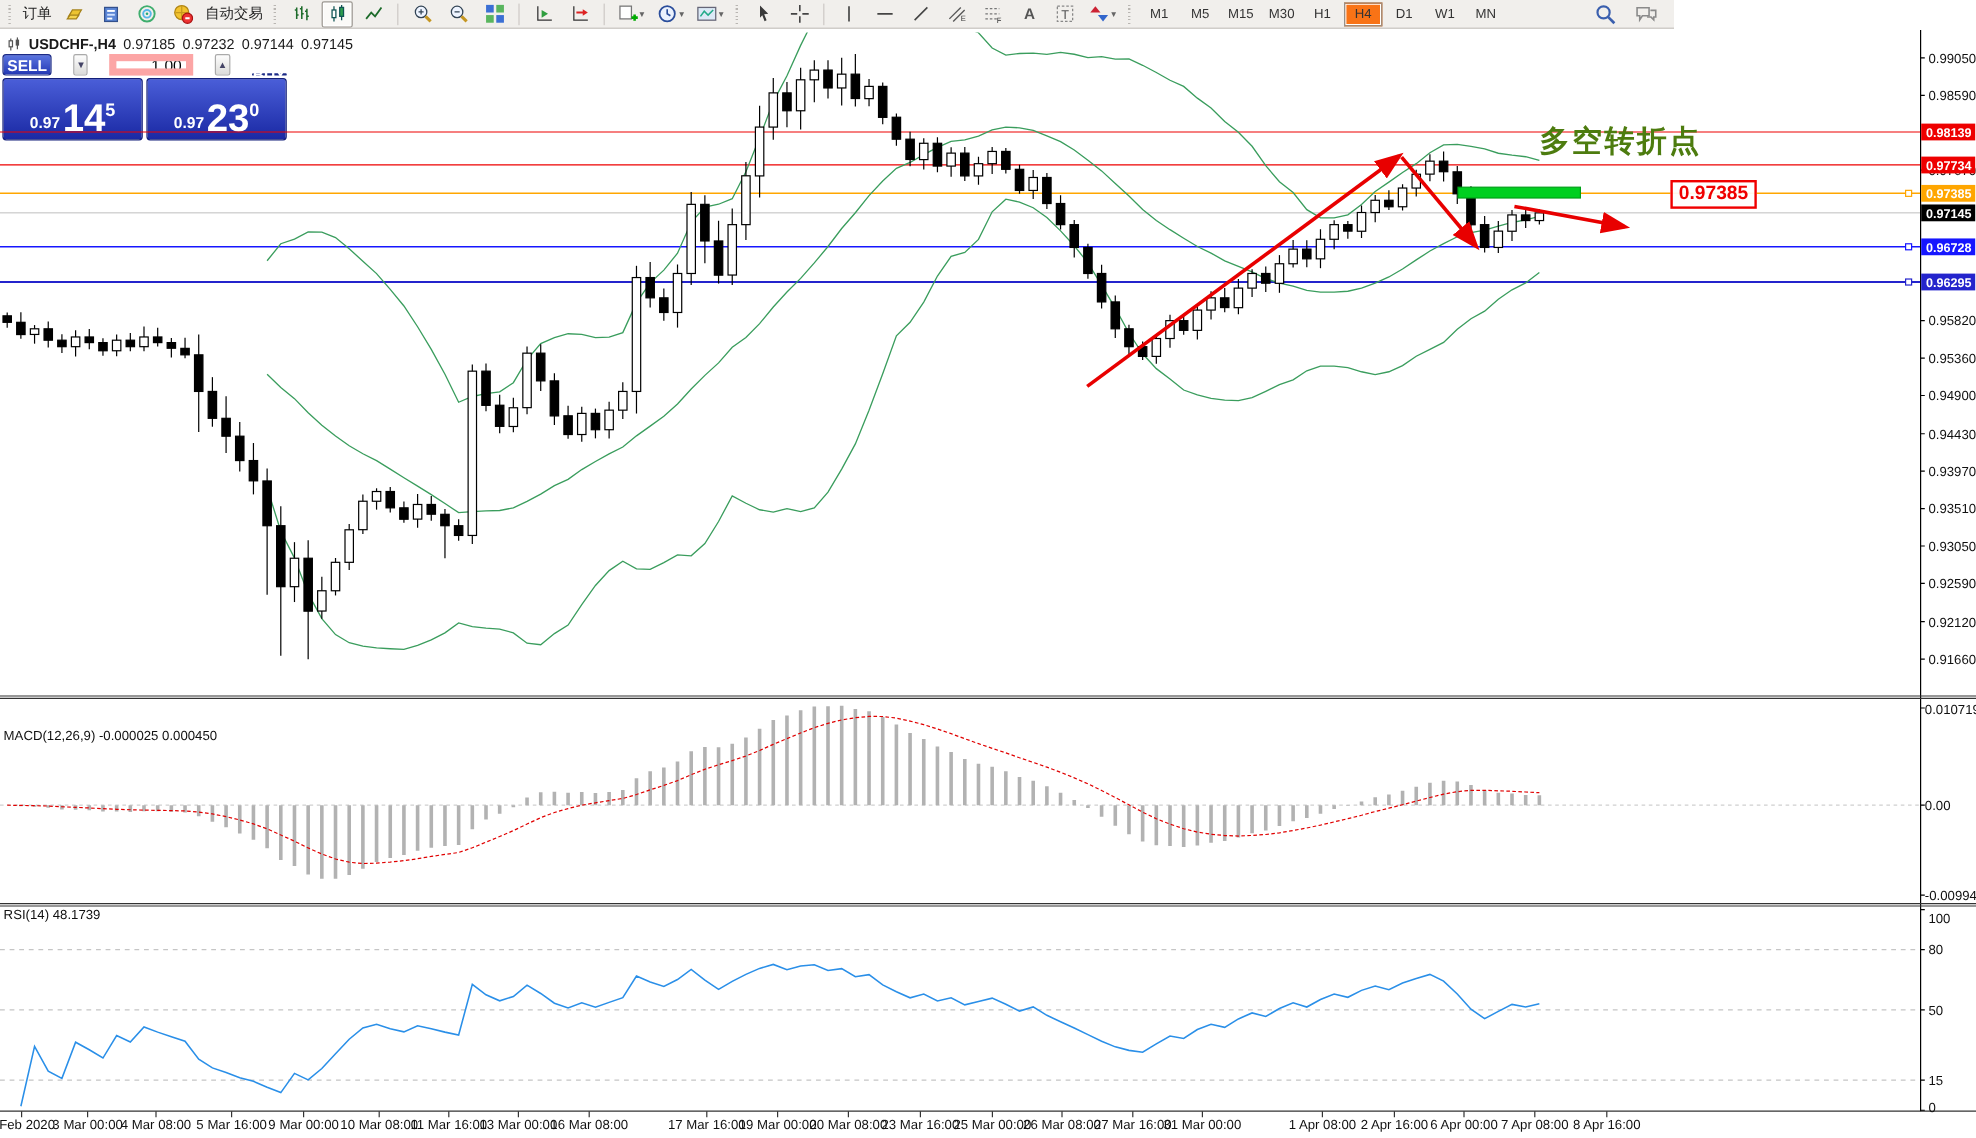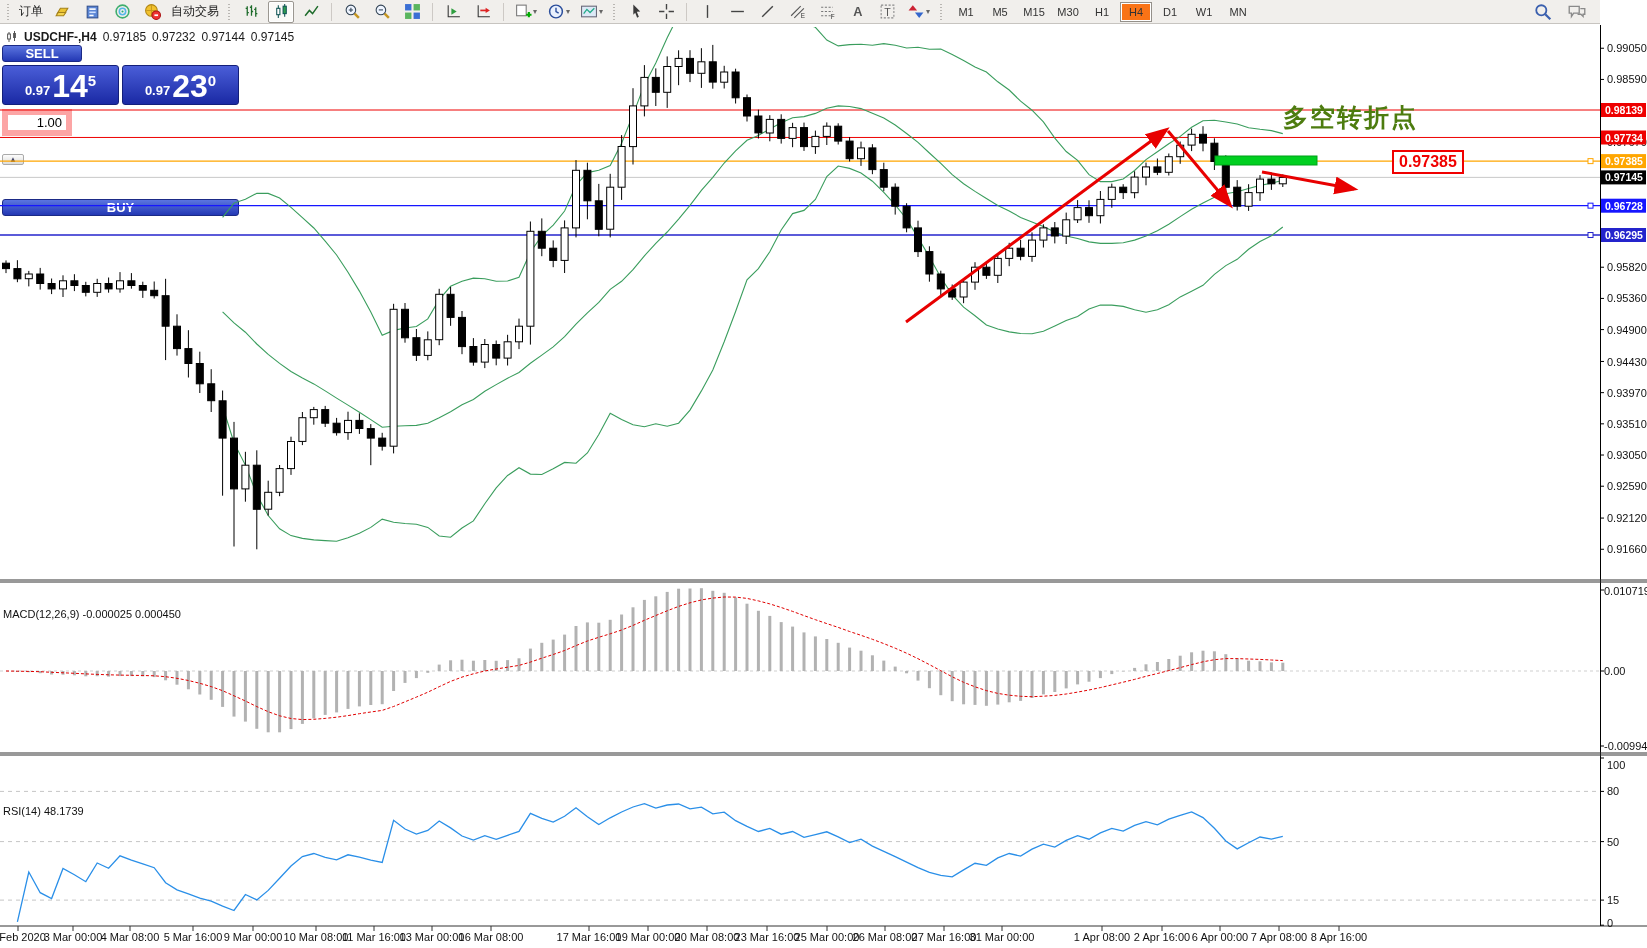--- a/index.html
+++ b/index.html
@@ -1,19 +1,19 @@
 <!DOCTYPE html>
 <html><head>
 <meta charset="utf-8">
 <style>
   html,body{margin:0;padding:0;background:#fff;}
   .screen{position:relative;width:1647px;height:948px;overflow:hidden;
     font-family:"Liberation Sans",sans-serif;background:#fff;}
   
-  .toolbar{position:absolute;left:0;top:0;width:1600px;height:24px;
+  .toolbar{position:absolute;left:0;top:0;width:1395px;height:24px;
     background:#f1efec;border-bottom:1px solid #c7c4c0;display:flex;
     align-items:center;gap:4px;padding:0 4px;box-sizing:border-box;}
   .tb-handle{width:5px;height:16px;margin:0 2px;
     background-image:repeating-linear-gradient(#b9b6b2 0 1px,transparent 1px 3px);
     background-size:2px 100%;background-repeat:repeat-y;background-position:1px 0;}
   .tb-sep{width:1px;height:18px;background:#cdc9c5;margin:0 3px;}
   .tb-btn{height:20px;min-width:20px;display:flex;align-items:center;justify-content:center;
     border:1px solid transparent;border-radius:2px;padding:0 2px;cursor:default;}
   .tb-btn.active{background:#fbfaf8;border:1px solid #9b9791;box-shadow:inset 0 0 0 1px #fff;}
   .tb-label{font-size:12px;color:#222;white-space:nowrap;padding:0 2px;}
@@ -22,31 +22,31 @@
     align-items:center;justify-content:center;border:1px solid transparent;padding:0 3px;}
   .tf-btn.active{background:#f97316;border:1px solid #94908a;box-shadow:inset 0 0 0 1px #fff;}
   .tb-right{margin-left:auto;display:flex;align-items:center;gap:8px;padding-right:6px;}
   
   .chart-title{position:absolute;left:6px;top:30px;font-size:12px;color:#1a1a1a;
     display:flex;align-items:center;gap:6px;}
   .chart-title b{font-weight:bold;}
   .ohlc{color:#1a1a1a;}
   
   .trade-panel{position:absolute;left:2px;top:45px;width:237px;}
-  .tp-row1{display:flex;height:18px;gap:18px;flex-direction:column;}
+  .tp-row1{display:flex;height:18px;gap:18px;}
   .tp-btn{color:#fff;font-size:13px;font-weight:bold;display:flex;align-items:center;
     justify-content:center;border:1px solid #1b2a86;border-radius:3px;
     background:linear-gradient(#5b75e0,#2338b4);cursor:pointer;}
   .tp-sell{width:78px;}
   .tp-buy{flex:1;margin-top:16px;}
   .tp-spin{width:20px;background:linear-gradient(#fdfdfd,#dcdcda);border:1px solid #aaa;
     border-radius:2px;font-size:8px;color:#446;display:flex;align-items:center;justify-content:center;cursor:pointer;}
   .tp-lot{width:50px;border:6px solid #fca5a5;font-size:13px;text-align:right;
     padding:0 4px;font-family:"Liberation Sans",sans-serif;}
-  .tp-row2{display:flex;gap:3px;margin-top:2px;height:40px;}
+  .tp-row2{display:flex;gap:3px;margin-top:2px;height:52px;}
   .tp-price{flex:1;background:linear-gradient(#4a5ed8,#1a29a4);border:1px solid #131f7a;
     border-radius:3px;color:#fff;display:flex;align-items:flex-end;justify-content:center;
     padding-bottom:3px;cursor:pointer;}
   .tp-price .small{font-size:13px;font-weight:bold;margin-right:2px;line-height:20px;}
   .tp-price .big{font-size:32px;font-weight:bold;line-height:30px;}
   .tp-price .sup{font-size:15px;font-weight:bold;line-height:40px;vertical-align:top;}
   
   .ind-label{position:absolute;left:3px;font-size:11px;color:#111;}
   .cn-note{position:absolute;left:1283px;top:101px;font-size:25px;font-weight:bold;
     color:#4d7c0f;letter-spacing:2px;}
@@ -772,18 +772,18 @@
       <text x="1162" y="916" font-size="11" fill="#111" text-anchor="middle">2 Apr 16:00</text>
       <line x1="1220" y1="901" x2="1220" y2="906" stroke="#333"></line>
       <text x="1220" y="916" font-size="11" fill="#111" text-anchor="middle">6 Apr 00:00</text>
       <line x1="1279" y1="901" x2="1279" y2="906" stroke="#333"></line>
       <text x="1279" y="916" font-size="11" fill="#111" text-anchor="middle">7 Apr 08:00</text>
       <line x1="1339" y1="901" x2="1339" y2="906" stroke="#333"></line>
       <text x="1339" y="916" font-size="11" fill="#111" text-anchor="middle">8 Apr 16:00</text>
     </svg>
 
   <div class="ind-label" style="top:584px;margin-top:24px;">MACD(12,26,9) -0.000025 0.000450</div>
-  <div class="ind-label" style="top:757px;margin-top:48px;">RSI(14) 48.1739</div>
+  <div class="ind-label" style="top:757px;">RSI(14) 48.1739</div>
 
   <div class="cn-note">多空转折点</div>
   <div class="callout">0.97385</div>
 
 </div>
 
 </body></html>

